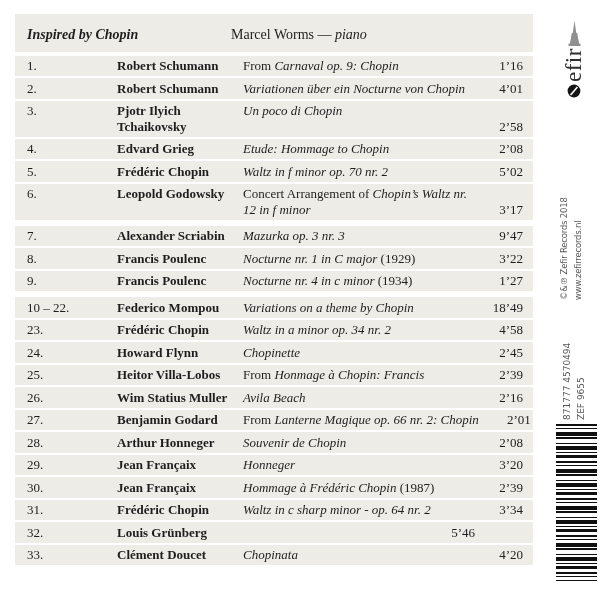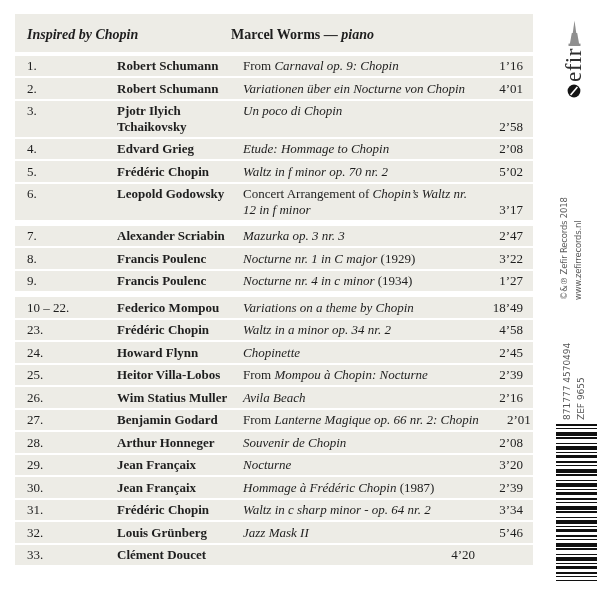--- a/index.html
+++ b/index.html
@@ -18,21 +18,21 @@
     display:grid;grid-template-columns:50px 154px 1fr 48px;
     padding:2.5px 10px 2.5px 12px;box-sizing:border-box;
     font-size:13px;line-height:15.5px;align-items:start;
   }
   .row.section-break{margin-top:4px;}
   .header-row{
     padding-top:13px;padding-bottom:9px;border-bottom:4px solid #ffffff;
     font-size:14px;
   }
   .album-title{grid-column:1 / span 2;font-weight:bold;font-style:italic;}
-  .performer{grid-column:3 / span 2;font-weight:bold;}
+  .performer{grid-column:3 / span 2;}
   .performer .instrument{font-style:italic;}
   .no{font-style:normal;}
   .composer{font-weight:bold;margin-left:40px;}
   .title{padding-right:4px;margin-left:12px;}
   .title .titalic{font-style:italic;}
   .title.wrap{max-width:246px;}
   .row:not(.header-row) .title{white-space:nowrap;}
   .row:not(.header-row) .title.wrap{white-space:normal;}
   .time{text-align:right;align-self:end;}
   .footer-row{
@@ -121,21 +121,21 @@
       <div class="row">
     <span class="no">6.</span>
     <span class="composer">Leopold Godowsky</span>
     <span class="title wrap"><span class="tprefix">Concert Arrangement of </span><span class="titalic">Chopin’s Waltz nr. 12 in f minor</span><span class="tsuffix"></span></span>
     <span class="time">3’17</span>
   </div>
       <div class="row section-break">
     <span class="no">7.</span>
     <span class="composer">Alexander Scriabin</span>
     <span class="title"><span class="tprefix"></span><span class="titalic">Mazurka op. 3 nr. 3</span><span class="tsuffix"></span></span>
-    <span class="time">2’47</span>
+    <span class="time">9’47</span>
   </div>
       <div class="row">
     <span class="no">8.</span>
     <span class="composer">Francis Poulenc</span>
     <span class="title"><span class="tprefix"></span><span class="titalic">Nocturne nr. 1 in C major</span><span class="tsuffix"> (1929)</span></span>
     <span class="time">3’22</span>
   </div>
       <div class="row">
     <span class="no">9.</span>
     <span class="composer">Francis Poulenc</span>
@@ -156,21 +156,21 @@
   </div>
       <div class="row">
     <span class="no">24.</span>
     <span class="composer">Howard Flynn</span>
     <span class="title"><span class="tprefix"></span><span class="titalic">Chopinette</span><span class="tsuffix"></span></span>
     <span class="time">2’45</span>
   </div>
       <div class="row">
     <span class="no">25.</span>
     <span class="composer">Heitor Villa-Lobos</span>
-    <span class="title"><span class="tprefix">From  </span><span class="titalic">Mompou à Chopin: Nocturne</span><span class="tsuffix"></span></span>
+    <span class="title"><span class="tprefix">From  </span><span class="titalic">Honmage à Chopin: Francis</span><span class="tsuffix"></span></span>
     <span class="time">2’39</span>
   </div>
       <div class="row">
     <span class="no">26.</span>
     <span class="composer">Wim Statius Muller</span>
     <span class="title"><span class="tprefix"></span><span class="titalic">Avila Beach</span><span class="tsuffix"></span></span>
     <span class="time">2’16</span>
   </div>
       <div class="row">
     <span class="no">27.</span>
@@ -180,44 +180,44 @@
   </div>
       <div class="row">
     <span class="no">28.</span>
     <span class="composer">Arthur Honneger</span>
     <span class="title"><span class="tprefix"></span><span class="titalic">Souvenir de Chopin</span><span class="tsuffix"></span></span>
     <span class="time">2’08</span>
   </div>
       <div class="row">
     <span class="no">29.</span>
     <span class="composer">Jean Françaix</span>
-    <span class="title"><span class="tprefix"></span><span class="titalic">Nocturne</span><span class="tsuffix"></span></span>
+    <span class="title"><span class="tprefix"></span><span class="titalic">Honneger</span><span class="tsuffix"></span></span>
     <span class="time">3’20</span>
   </div>
       <div class="row">
     <span class="no">30.</span>
     <span class="composer">Jean Françaix</span>
     <span class="title"><span class="tprefix"></span><span class="titalic">Hommage à Frédéric Chopin</span><span class="tsuffix"> (1987)</span></span>
     <span class="time">2’39</span>
   </div>
       <div class="row">
     <span class="no">31.</span>
     <span class="composer">Frédéric Chopin</span>
     <span class="title"><span class="tprefix"></span><span class="titalic">Waltz in c sharp minor - op. 64 nr. 2</span><span class="tsuffix"></span></span>
     <span class="time">3’34</span>
   </div>
       <div class="row">
     <span class="no">32.</span>
     <span class="composer">Louis Grünberg</span>
-    <span class="title"><span class="tprefix"></span><span class="titalic">Jazz Mask II</span><span class="tsuffix"></span></span>
     <span class="time">5’46</span>
   </div>
       <div class="row">
     <span class="no">33.</span>
     <span class="composer">Clément Doucet</span>
+    <span class="title"><span class="tprefix"></span><span class="titalic">Chopinata</span><span class="tsuffix"></span></span>
     <span class="time">4’20</span>
   </div>
     </div>
 
 
 </div>
 
 <div class="rot-wrap logo-wrap">
   <div class="rot-inner logo-inner">
     <svg width="14" height="14" viewBox="0 0 14 14">

